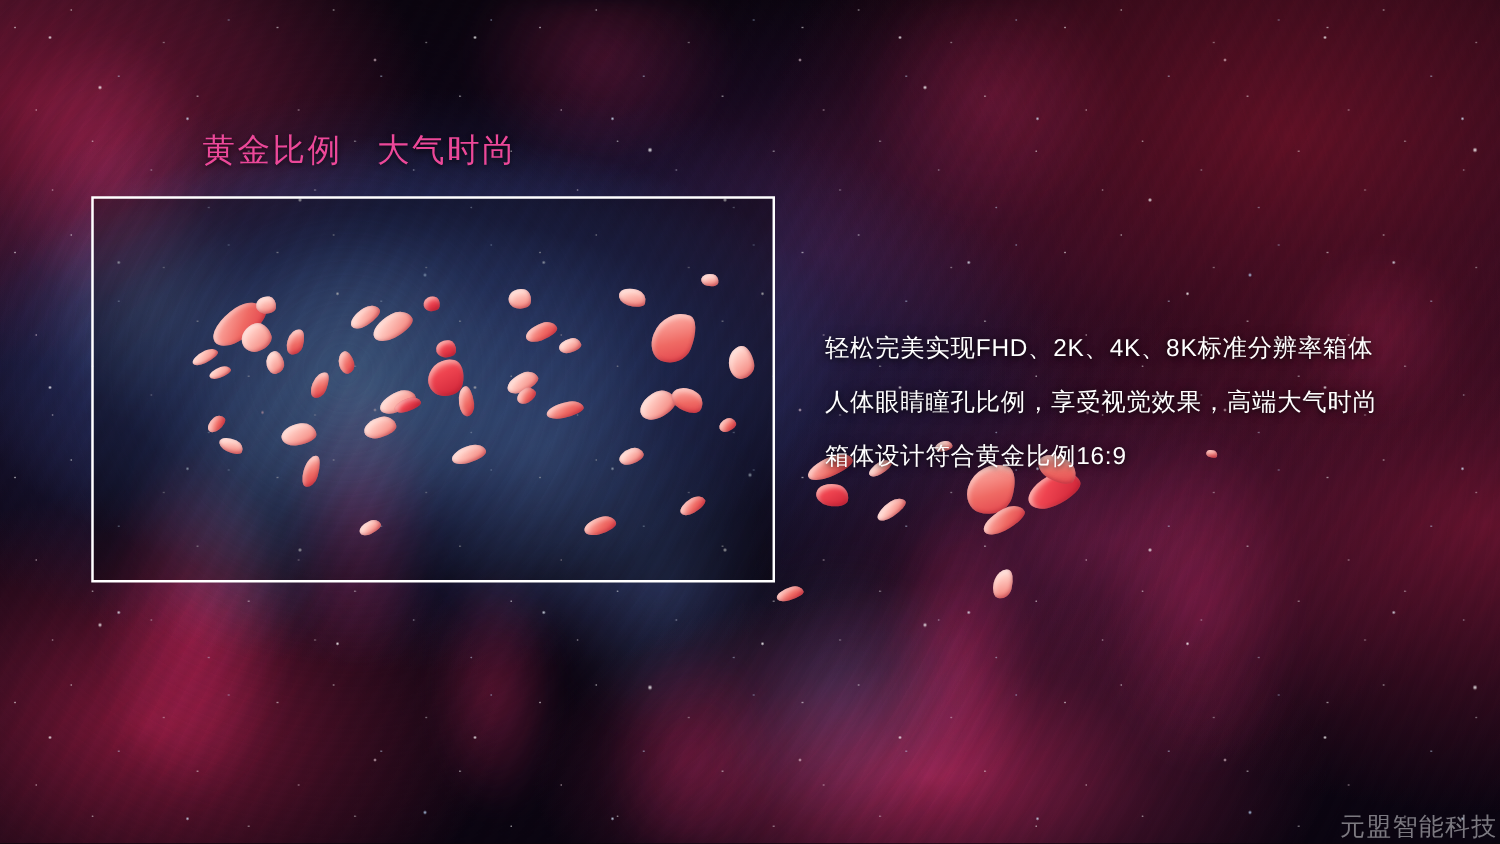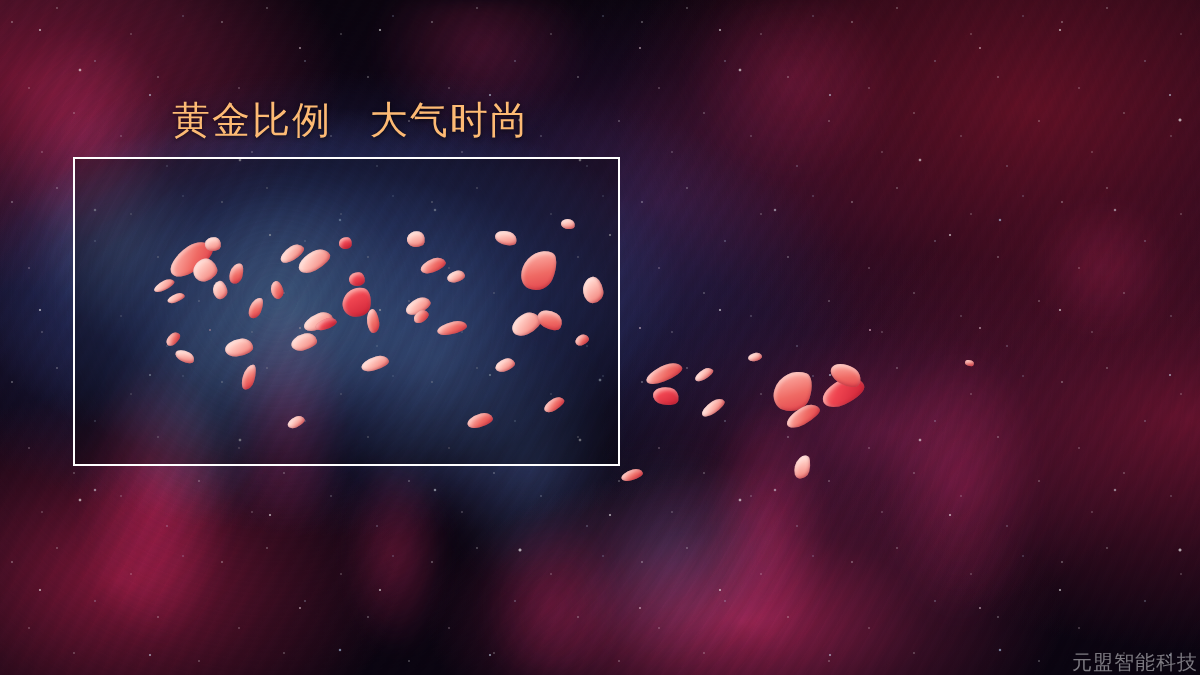--- a/index.html
+++ b/index.html
@@ -146,25 +146,25 @@
     background:linear-gradient(150deg,#fff1ee 0%,#ffc9c0 35%,#f79a92 70%,#ea6a68 100%);
   }
   .petal.deep{
     background:linear-gradient(140deg,#ff8f86 0%,#ef4450 40%,#c91f34 100%);
   }
   .petal.small{box-shadow:inset -1px -1px 2px rgba(150,20,40,.4);}
 
   
   #title{
     position:absolute;
-    left:172px;top:102px;
-    font-size:38px;
+    left:162px;top:102px;
+    font-size:26px;
     line-height:36px;
     letter-spacing:2px;
-    color:#fdba74;
+    color:#ec4899;
     white-space:pre;
     text-shadow:0 1px 4px rgba(0,0,0,.65);
   }
   #body-text{
     position:absolute;
     left:660px;top:258px;
     width:500px;
   }
   .body-line{
     font-size:19.5px;
@@ -250,17 +250,20 @@
     <div class="petal pale" style="left:486px;top:60px;width:14px;height:10px;transform:rotate(12deg);"></div>
     <div class="petal" style="left:392px;top:255px;width:26px;height:13px;transform:rotate(-16deg);"></div>
     <div class="petal pale" style="left:212px;top:258px;width:18px;height:10px;transform:rotate(-24deg);"></div>
     <div class="petal" style="left:468px;top:240px;width:22px;height:11px;transform:rotate(-30deg);"></div>
     <div class="petal pale" style="left:508px;top:118px;width:20px;height:26px;transform:rotate(-10deg);"></div>
   </div>
 
   <div id="title">黄金比例   大气时尚</div>
 
   <div id="body-text">
+    <div class="body-line">轻松完美实现FHD、2K、4K、8K标准分辨率箱体</div>
+    <div class="body-line">人体眼睛瞳孔比例，享受视觉效果，高端大气时尚</div>
+    <div class="body-line">箱体设计符合黄金比例16:9</div>
   </div>
 
   <div id="watermark">元盟智能科技</div>
 
 </div>
 
 </body></html>

